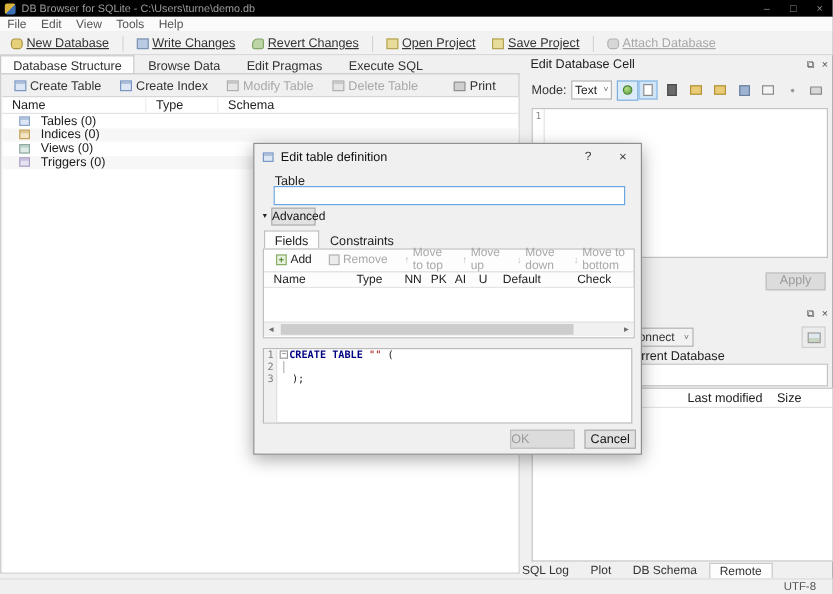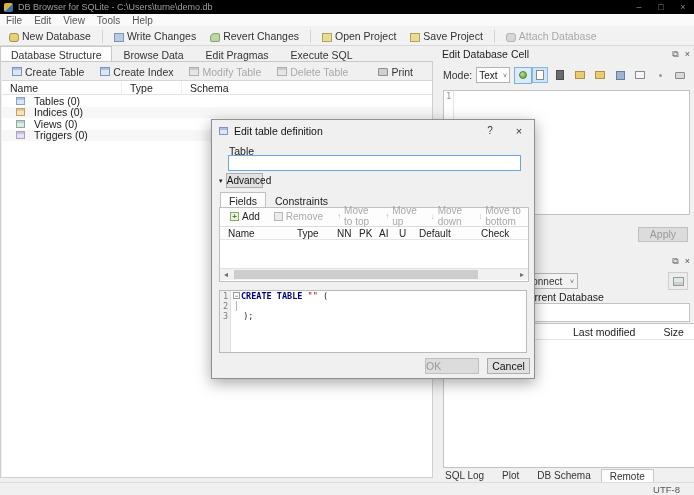--- a/index.html
+++ b/index.html
@@ -12,21 +12,21 @@
   
   #titlebar { position:absolute; left:0; top:0; width:694px; height:14px; background:#000; display:flex; align-items:center; }
   #titlebar .app-icon { width:9px; height:9px; margin:0 5px 0 4px; background:linear-gradient(135deg,#d9b23a 50%,#3a6fb5 50%); border-radius:2px; }
   #titlebar .title-text { color:#9d9d9d; font-size:9px; flex:1; white-space:nowrap; overflow:hidden; }
   .win-btn { width:22px; height:14px; color:#8b8b8b; font-size:9px; text-align:center; line-height:14px; }
   
   #menubar { position:absolute; left:0; top:14px; width:694px; height:13px; background:#fafafa; display:flex; align-items:center; border-bottom:1px solid #f0f0f0; }
   .menu-item { padding:0 6px; color:#555; font-size:10px; }
   
   #toolbar { position:absolute; left:0; top:27px; width:694px; height:19px; background:#f2f2f2; border-bottom:1px solid #d9d9d9; display:flex; align-items:center; padding-left:2px; }
-  .tb-btn { display:flex; align-items:flex-end; gap:3px; padding:2px 7px; font-size:10.5px; color:#333; white-space:nowrap; }
+  .tb-btn { display:flex; align-items:center; gap:3px; padding:2px 7px; font-size:10.5px; color:#333; white-space:nowrap;text-decoration:underline; }
   .tb-btn.disabled { color:#a8a8a8; }
   .tb-sep { width:1px; height:13px; background:#d4d4d4; margin:0 4px; }
   .i-db { width:10px; height:9px; background:#e6d07a; border:1px solid #ab9440; border-radius:3px/4px; }
   .i-db.gray { background:#d7d7d7; border-color:#b3b3b3; }
   .i-folder { width:10px; height:8px; background:#f0cd6c; border:1px solid #bd9a3c; border-radius:1px; }
   .i-write { width:10px; height:9px; background:#b9cbe2; border:1px solid #7e94b5; }
   .i-revert { width:10px; height:9px; background:#bcd6a8; border:1px solid #83a569; border-radius:50% 2px 2px 2px; }
   .i-proj { width:10px; height:9px; background:#e8dc9a; border:1px solid #b3a456; }
   .dd-arrow { font-size:6px; color:#444; margin-left:1px; }
   
@@ -79,21 +79,21 @@
   #remote-connect { position:absolute; left:521px; top:273px; width:57px; height:16px; background:#f2f2f2; border:1px solid #b3b3b3; font-size:10px; display:flex; align-items:center; padding:0 3px; color:#333; }
   #remote-connect .combo-arrow { margin-left:auto; font-size:7px; color:#666; }
   #remote-img-btn { position:absolute; left:668px; top:272px; width:20px; height:18px; background:#ececec; border:1px solid #cfcfcf; display:flex; align-items:center; justify-content:center; }
   .g-image { width:11px; height:9px; background:linear-gradient(180deg,#dfe7ef 55%, #c8d4c2 55%); border:1px solid #9a9a9a; }
   #remote-current-label { position:absolute; left:521px; top:291px; font-size:10.5px; color:#222; }
   #remote-name-box { position:absolute; left:443px; top:303px; width:247px; height:19px; background:#fff; border:1px solid #c3c3c3; }
   #remote-table { position:absolute; left:443px; top:323px; width:251px; height:145px; background:#fff; border:1px solid #c3c3c3; border-right:none; overflow:hidden; }
   #remote-table .rt-header { display:flex; height:16px; border-bottom:1px solid #e3e3e3; align-items:center; font-size:10.5px; color:#222; }
   .rt-cell { white-space:nowrap; }
   
-  #bottom-tabs { position:absolute; left:437px; top:469px; width:257px; height:13px; display:flex; gap:2px; }
+  #bottom-tabs { position:absolute; left:427px; top:469px; width:257px; height:13px; display:flex; gap:2px; }
   .btab { padding:1px 8px; font-size:10px; color:#333; height:13px; line-height:11px; }
   .btab.active { background:#fdfdfd; border:1px solid #c8c8c8; border-bottom:none; }
   
   #statusbar { position:absolute; left:0; top:482px; width:694px; height:13px; background:#f0f0f0; border-top:1px solid #dcdcdc; display:flex; align-items:center; }
   #statusbar .enc { margin-left:auto; margin-right:14px; font-size:9.5px; color:#555; }
   
   #dialog { position:absolute; left:211px; top:119px; width:324px; height:260px; background:#f0f0f0; border:1px solid #8f8f8f; box-shadow:0 4px 14px rgba(0,0,0,0.35); }
   #dlg-titlebar { height:21px; display:flex; align-items:center; padding-left:7px; }
   #dlg-titlebar .dlg-icon { width:9px; height:8px; border:1px solid #7a96c2; background:#dce6f5; box-shadow:inset 0 2px 0 #aebfd8; margin-right:6px; }
   #dlg-titlebar .dlg-title { font-size:10.5px; color:#111; }
@@ -299,21 +299,21 @@
     <span class="combo-arrow">˅</span>
   </div>
   <div id="remote-img-btn">
     <span class="g-image"></span>
   </div>
   <div id="remote-current-label">Current Database</div>
   <div id="remote-name-box"></div>
   <div id="remote-table">
     <div class="rt-header">
       <div class="rt-cell" style="margin-left:129px;">Last modified</div>
-      <div class="rt-cell" style="margin-left:28px;">Size</div>
+      <div class="rt-cell" style="margin-left:12px;">Size</div>
 
     </div>
   </div>
 
   <div id="bottom-tabs">
     <div class="btab">SQL Log</div>
     <div class="btab">Plot</div>
     <div class="btab">DB Schema</div>
     <div class="btab active">Remote</div>
   </div>

